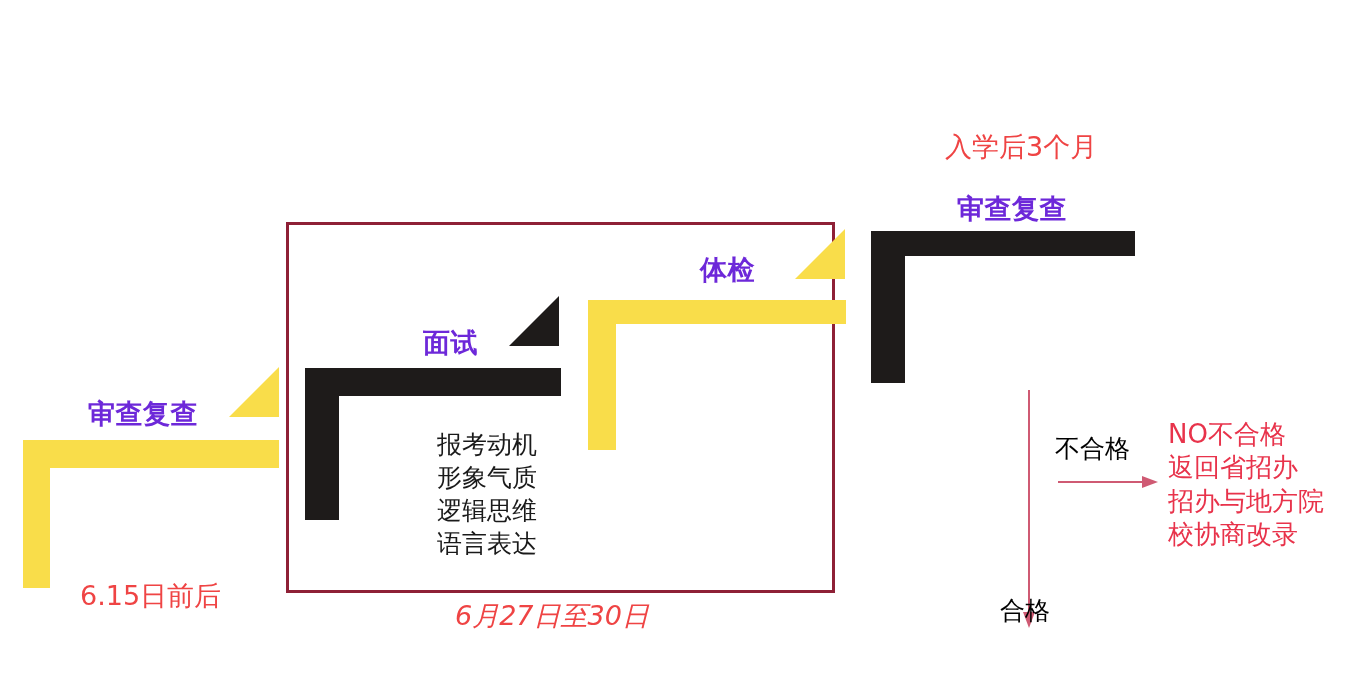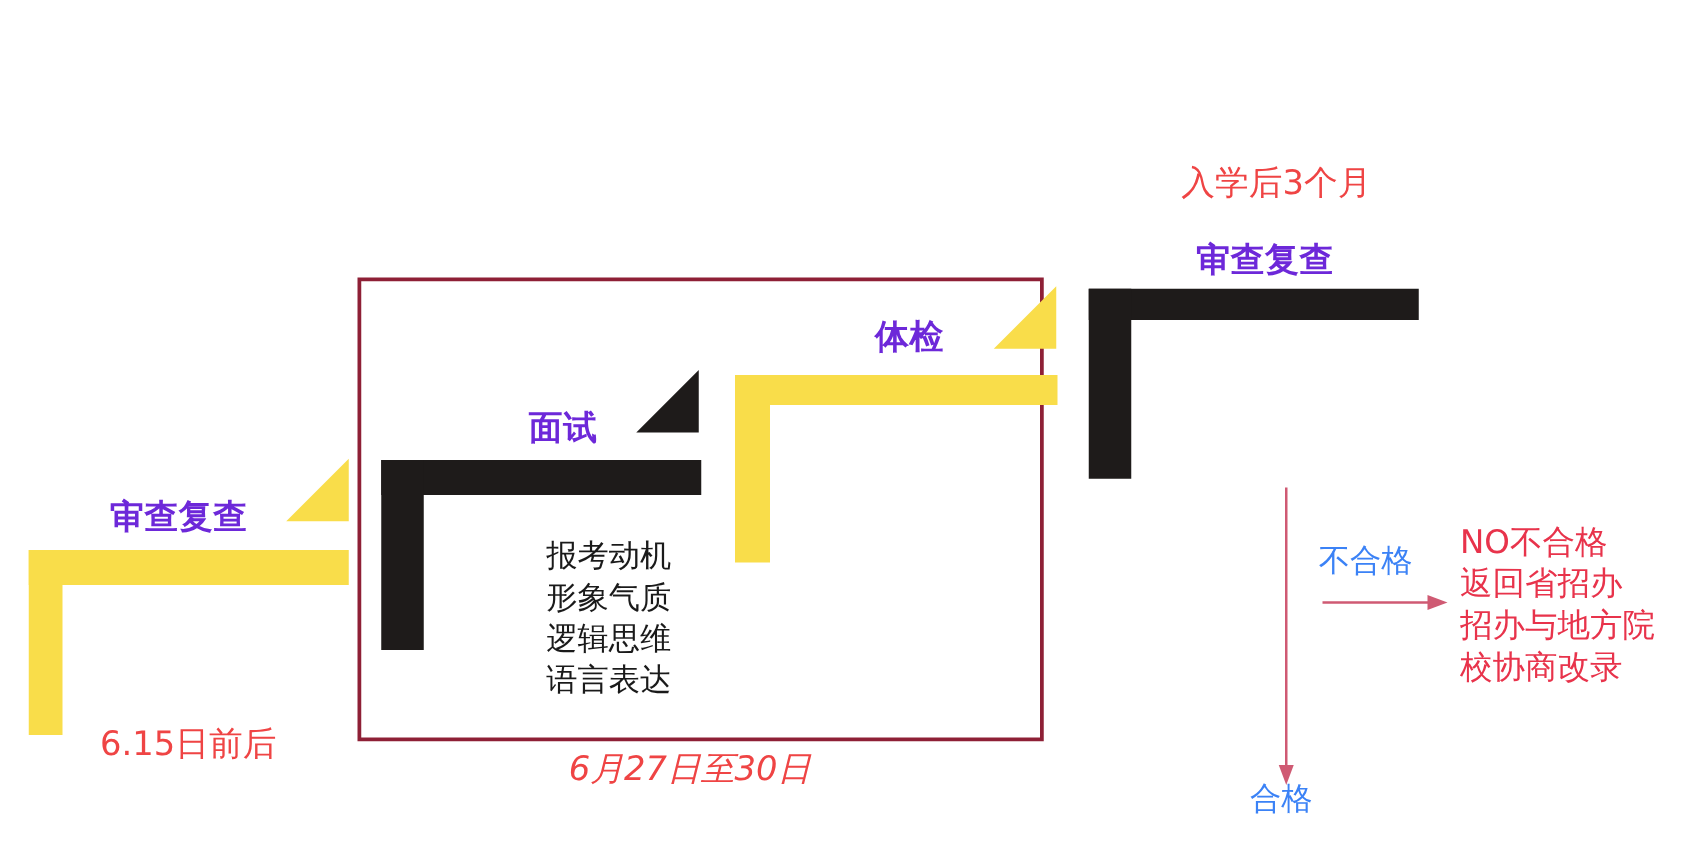--- a/index.html
+++ b/index.html
@@ -67,21 +67,21 @@
   .note-red {
     position: absolute;
     color: #E8334B;
     font-size: 26px;
     line-height: 1.28;
     white-space: pre-line;
     font-weight: 500;
   }
   .label-slate {
     position: absolute;
-    color: #3b82f6;
+    color: #000000;
     font-size: 25px;
     line-height: 1.2;
     white-space: nowrap;
   }
   .arrow-svg { position: absolute; overflow: visible; }
 </style>
 </head>
 <body>
 
 <div id="canvas">
@@ -132,20 +132,20 @@
 
     <line x1="29" y1="0" x2="29" y2="228" stroke="#CF5A73" stroke-width="2"></line>
     <polygon points="29,238 23,222 35,222" fill="#CF5A73"></polygon>
 
     <line x1="58" y1="92" x2="148" y2="92" stroke="#CF5A73" stroke-width="2"></line>
     <polygon points="158,92 142,86 142,98" fill="#CF5A73"></polygon>
   </svg>
 
   <div class="label-slate" style="left:1055px; top:434px;">不合格</div>
 
-  <div class="label-slate" style="left:1000px; top:624px;">合格</div>
+  <div class="label-slate" style="left:1000px; top:596px;">合格</div>
 
   <div class="note-red" style="left:1168px; top:418px; width:190px;">NO不合格
 返回省招办
 招办与地方院
 校协商改录</div>
 
 </div>
 
 </body></html>

